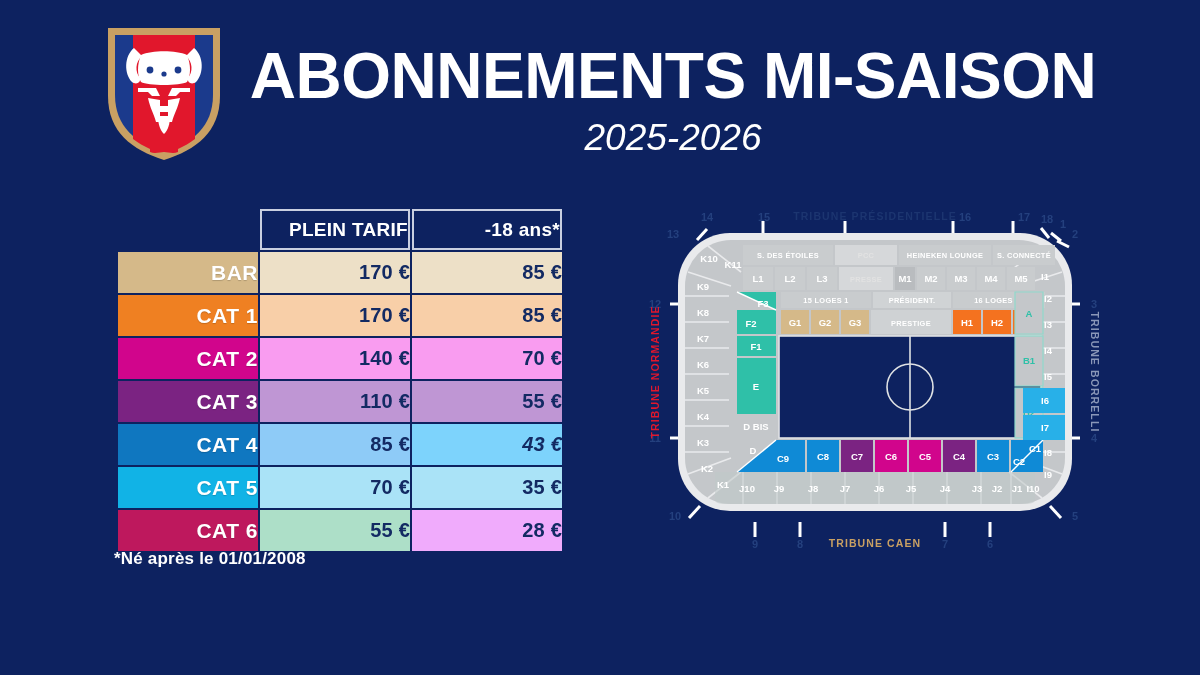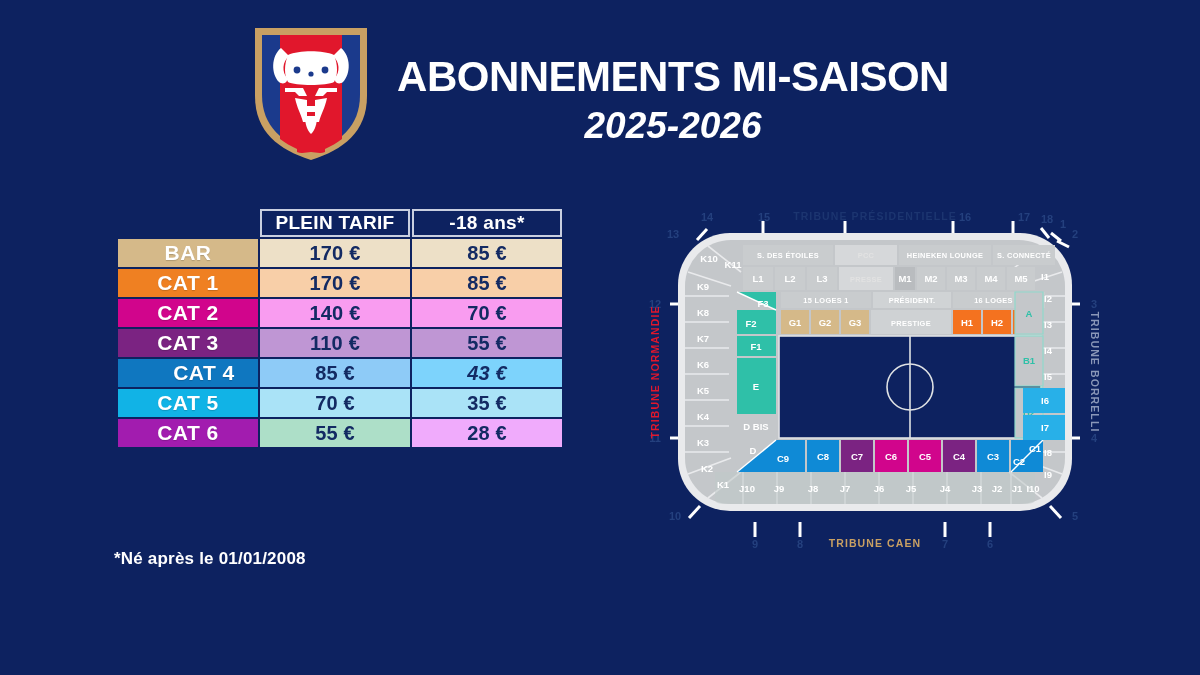--- a/index.html
+++ b/index.html
@@ -17,52 +17,52 @@
     left: 0; top: 22px;
     width: 1200px;
     display: flex;
     align-items: center;
     justify-content: center;
     gap: 26px;
   }
   #crest { width: 120px; height: 142px; flex: 0 0 auto; }
   #title-block { display: flex; flex-direction: column; align-items: center; }
   #main-title {
-    font-size: 42px;
+    font-size: 64px;
     font-weight: bold;
     color: #ffffff;
     letter-spacing: -0.5px;
     line-height: 1.05;
     white-space: nowrap;
     margin-top: 16px;
   }
   #season {
     font-size: 37px;
-    font-weight: bold;
+    font-weight: normal;
     font-style: italic;
     color: #ffffff;
     margin-top: 6px;
     letter-spacing: 0px;
   }
 
   
   #table-wrap {
     position: absolute;
     left: 116px; top: 207px;
     width: 440px;
   }
   table.pricing {
     border-collapse: separate;
     border-spacing: 2px;
     width: 440px;
     table-layout: fixed;
   }
   table.pricing td, table.pricing th {
-    height: 28px;
-    text-align: center;
+    height: 41px;
+    text-align: right;
     vertical-align: middle;
     font-weight: bold;
     padding: 0;
   }
   .corner-cell { background: transparent; border: none; }
   th.hdr {
     background: #0d2260;
     color: #ffffff;
     font-size: 19px;
     border: 2px solid #c9cfe0;
@@ -213,21 +213,21 @@
           <td class="cat" style="background: rgb(15, 119, 192); padding-left: 32px;">CAT 4</td>
           <td class="price" style="background: rgb(142, 203, 247);">85 €</td>
           <td class="price" style="background: #7dd3fc; font-style: italic;">43 €</td>
         </tr>
         <tr>
           <td class="cat" style="background: rgb(17, 179, 230); margin-top: 32px;">CAT 5</td>
           <td class="price" style="background: rgb(170, 227, 247);">70 €</td>
           <td class="price" style="background: rgb(170, 227, 247);">35 €</td>
         </tr>
         <tr>
-          <td class="cat" style="background: #a21caf;">CAT 6</td>
+          <td class="cat" style="background: #be185d;">CAT 6</td>
           <td class="price" style="background: rgb(173, 223, 200);">55 €</td>
           <td class="price" style="background: #f0abfc;">28 €</td>
         </tr>
       </tbody>
   </table>
 </div>
 <div id="footnote">*Né après le 01/01/2008</div>
 
 <div id="map">
 <svg width="460" height="355" viewBox="0 0 460 355">

